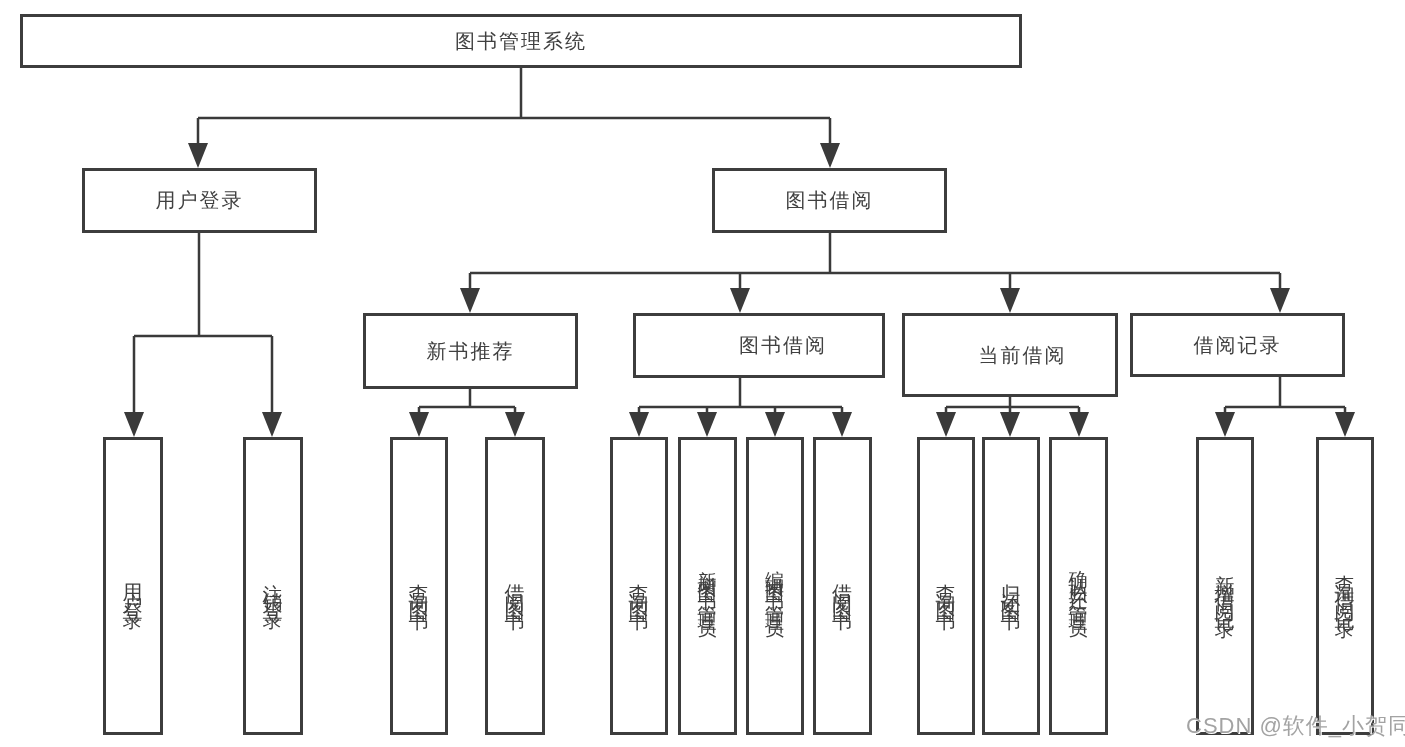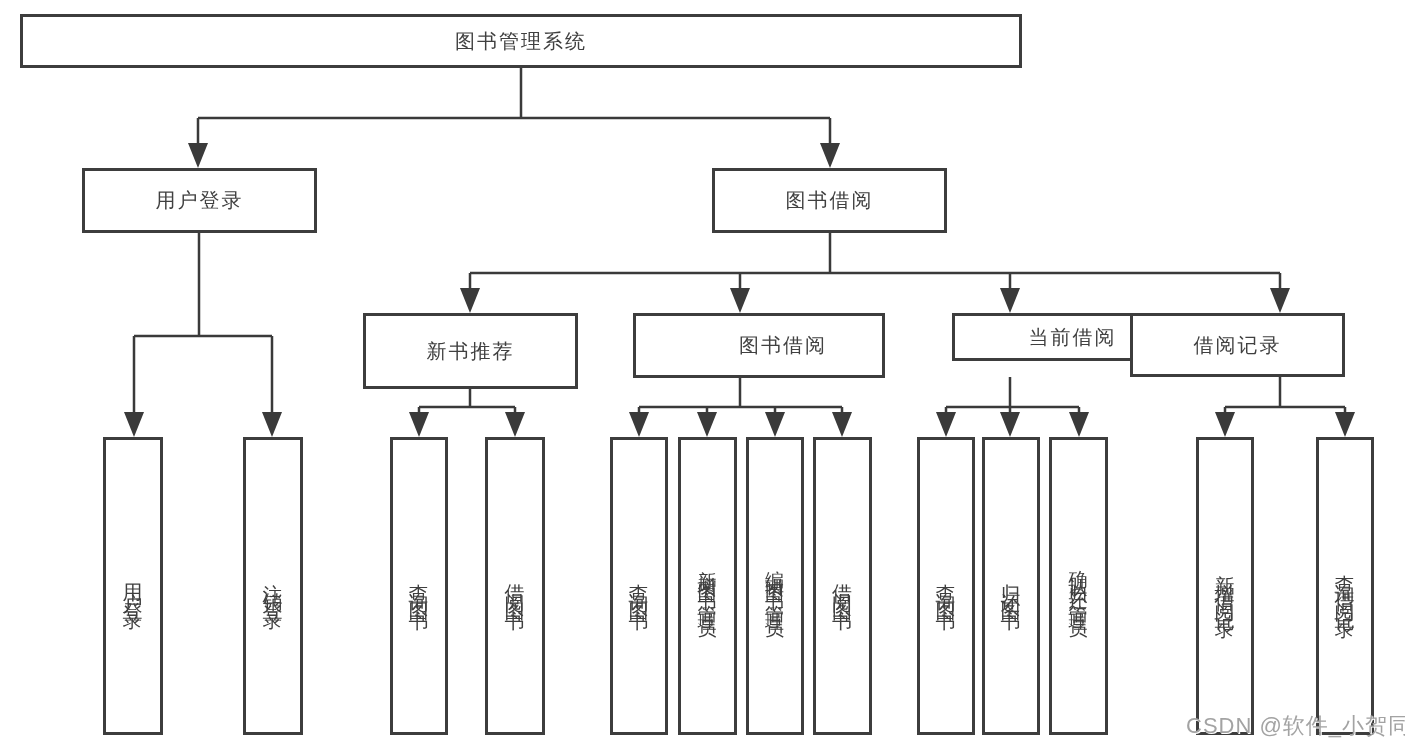--- a/index.html
+++ b/index.html
@@ -117,21 +117,21 @@
   <div class="hbox" style="left:712px; top:168px; width:235px; height:65px;">
     <span>图书借阅</span>
   </div>
 
   <div class="hbox" style="left:363px; top:313px; width:215px; height:76px;">
     <span>新书推荐</span>
   </div>
   <div class="hbox" style="left:633px; top:313px; width:252px; height:65px;padding-left:48px;">
     <span>图书借阅</span>
   </div>
-  <div class="hbox" style="left:952px; top:313px; width:216px; height:48px;padding-left:25px;">
+  <div class="hbox" style="left:902px; top:313px; width:216px; height:84px;padding-left:25px;">
     <span>当前借阅</span>
   </div>
   <div class="hbox" style="left:1130px; top:313px; width:215px; height:64px;">
     <span>借阅记录</span>
   </div>
 
   <div class="vbox" style="left:103px; width:60px;">
     <span>用户登录</span>
   </div>
   <div class="vbox" style="left:243px; width:60px;">

